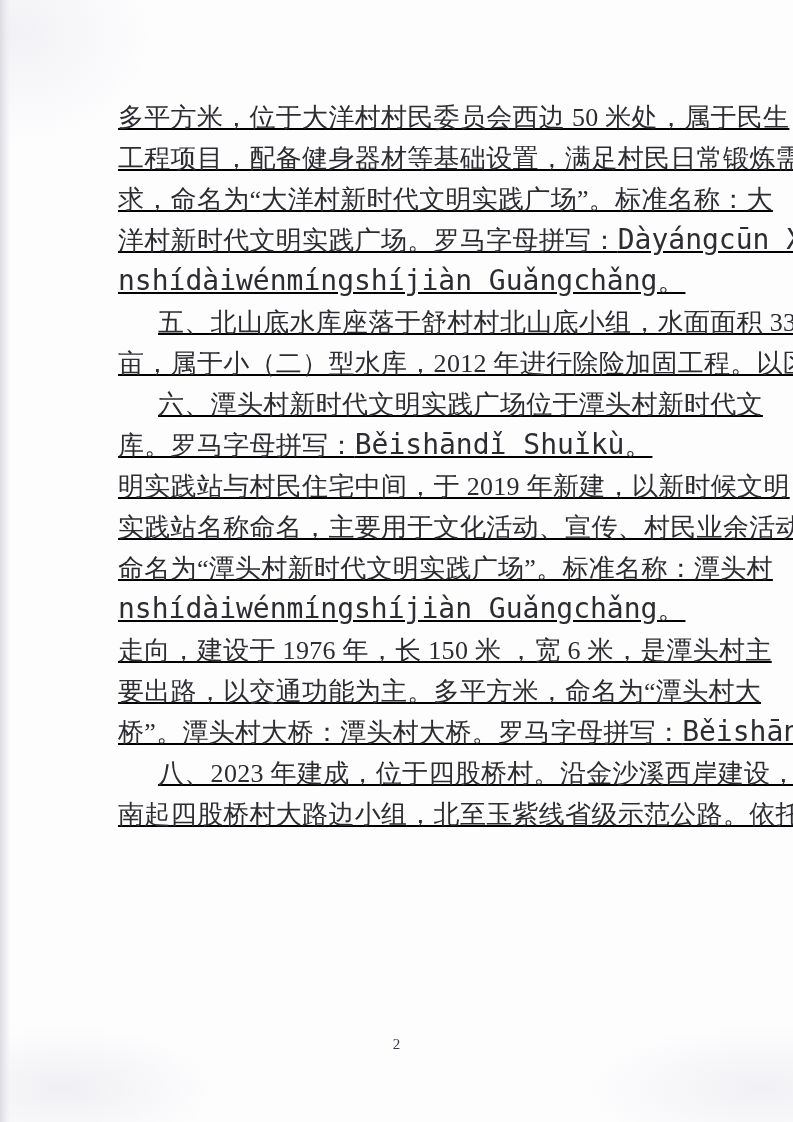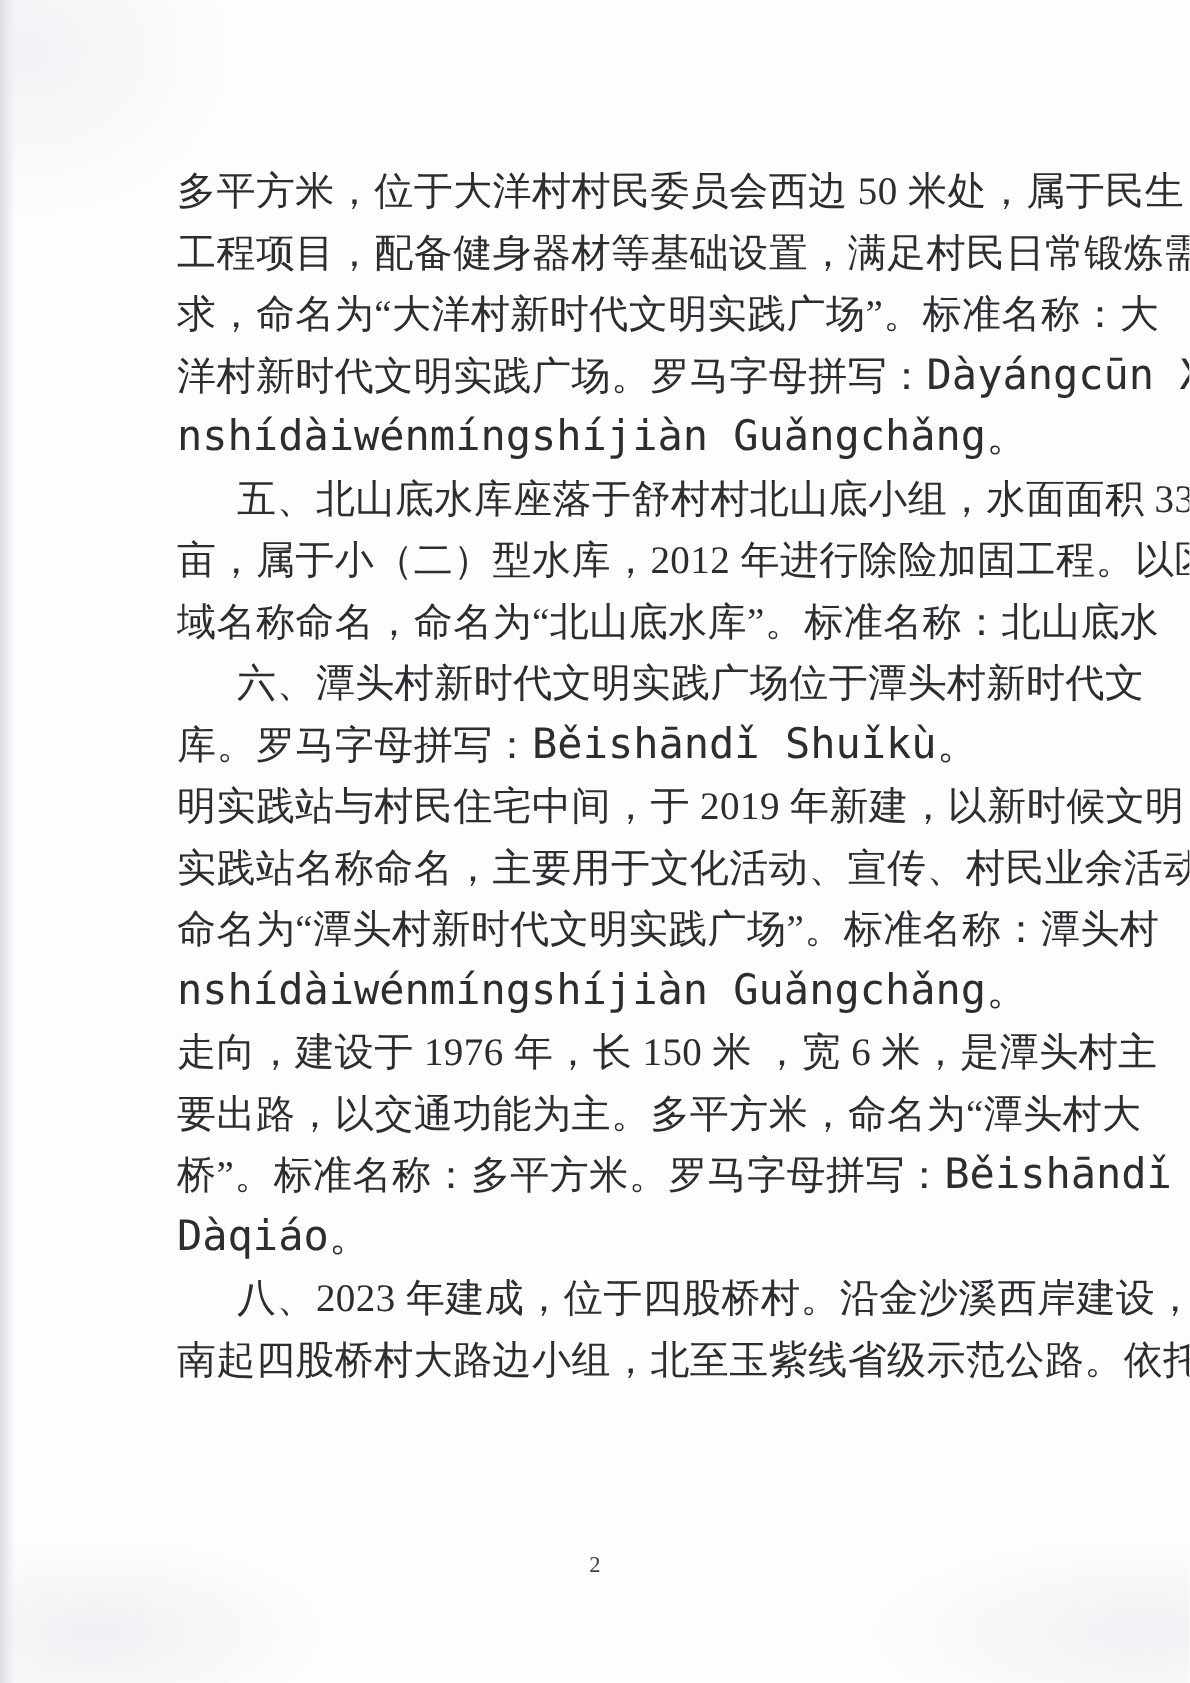--- a/index.html
+++ b/index.html
@@ -22,22 +22,23 @@
   .edge-left {
     position: absolute;
     left: 0; top: 0;
     width: 10px; height: 100%;
     background: linear-gradient(90deg, #d7d7de 0%, #ebebf0 55%, rgba(235,235,240,0) 100%);
     opacity: 0.85;
   }
   .content {
     position: absolute;
     left: 118px;
-    top: 106px;
+    top: 96px;
     width: 563px;
+    text-decoration: underline;
   }
   .ln {
     margin: 0;
     height: 41px;
     line-height: 41px;
     font-size: 26px;
     color: #2c2c31;
     text-align: justify;
     text-align-last: justify;
     text-justify: inter-character;
@@ -74,29 +75,27 @@
   <div class="edge-left"></div>
 
   <div class="content">
     <p class="ln"><span>多平方米，位于大洋村村民委员会西边 50 米处，属于民生</span><span class="mono"></span></p>
     <p class="ln"><span>工程项目，配备健身器材等基础设置，满足村民日常锻炼需</span><span class="mono"></span></p>
     <p class="ln"><span>求，命名为“大洋村新时代文明实践广场”。标准名称：大</span><span class="mono"></span></p>
     <p class="ln"><span>洋村新时代文明实践广场。罗马字母拼写：</span><span class="mono">Dàyángcūn Xī</span></p>
     <p class="ln end"><span></span><span class="mono">nshídàiwénmíngshíjiàn Guǎngchǎng。</span></p>
     <p class="ln ind"><span>五、北山底水库座落于舒村村北山底小组，水面面积 33</span><span class="mono"></span></p>
     <p class="ln"><span>亩，属于小（二）型水库，2012 年进行除险加固工程。以区</span><span class="mono"></span></p>
-    <p class="ln"><span>域名称命名，命名为“北山底水库”。标准名称：北山底水</span><span class="mono"></span></p>
     <p class="ln ind"><span>六、潭头村新时代文明实践广场位于潭头村新时代文</span><span class="mono"></span></p>
     <p class="ln end"><span>库。罗马字母拼写：</span><span class="mono">Běishāndǐ Shuǐkù。</span></p>
     <p class="ln"><span>明实践站与村民住宅中间，于 2019 年新建，以新时候文明</span><span class="mono"></span></p>
     <p class="ln"><span>实践站名称命名，主要用于文化活动、宣传、村民业余活动。</span><span class="mono"></span></p>
     <p class="ln"><span>命名为“潭头村新时代文明实践广场”。标准名称：潭头村</span><span class="mono"></span></p>
     <p class="ln end"><span></span><span class="mono">nshídàiwénmíngshíjiàn Guǎngchǎng。</span></p>
     <p class="ln"><span>走向，建设于 1976 年，长 150 米 ，宽 6 米，是潭头村主</span><span class="mono"></span></p>
     <p class="ln"><span>要出路，以交通功能为主。多平方米，命名为“潭头村大</span><span class="mono"></span></p>
-    <p class="ln"><span>桥”。标准名称：多平方米。罗马字母拼写：</span><span class="mono">Běishāndǐ</span></p>
-    <p class="ln end"><span></span><span class="mono">Dàqiáo。</span></p>
+    <p class="ln"><span>桥”。潭头村大桥：潭头村大桥。罗马字母拼写：</span><span class="mono">Běishāndǐ</span></p>
     <p class="ln ind"><span>八、2023 年建成，位于四股桥村。沿金沙溪西岸建设，</span><span class="mono"></span></p>
     <p class="ln"><span>南起四股桥村大路边小组，北至玉紫线省级示范公路。依托</span><span class="mono"></span></p>
   </div>
 
   <div class="pagenum">2</div>
 </div>
 
 </body></html>

